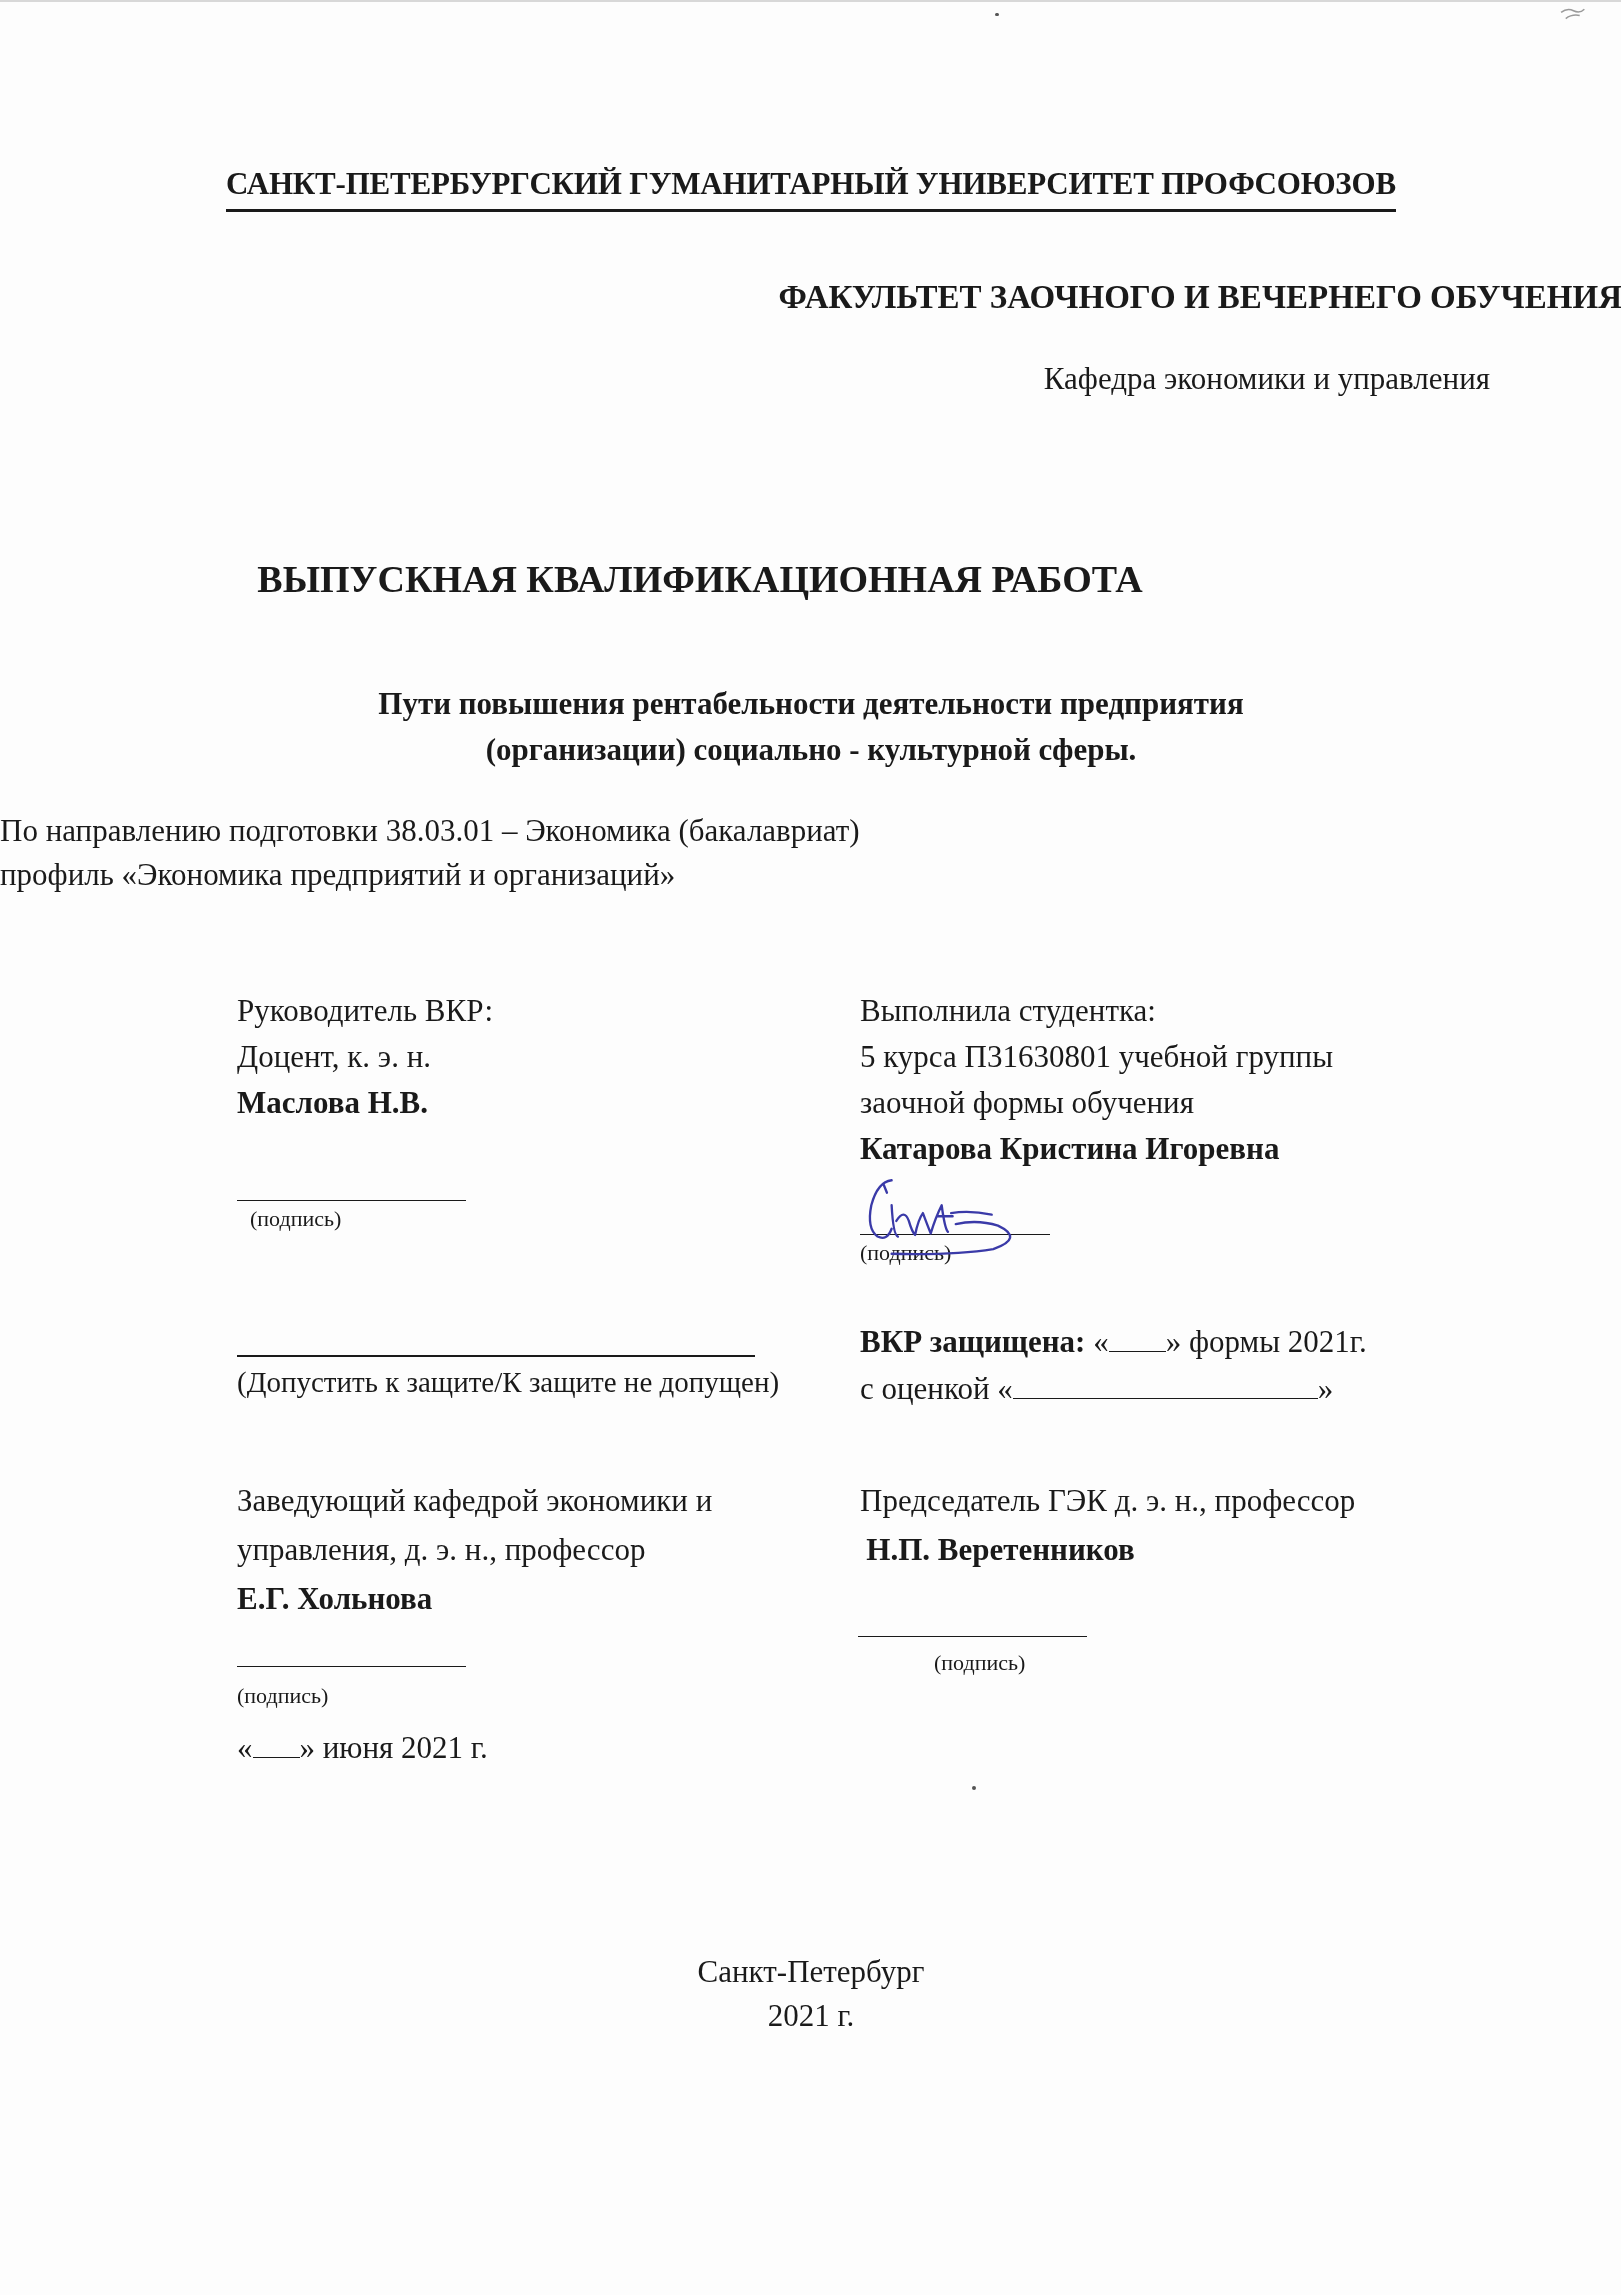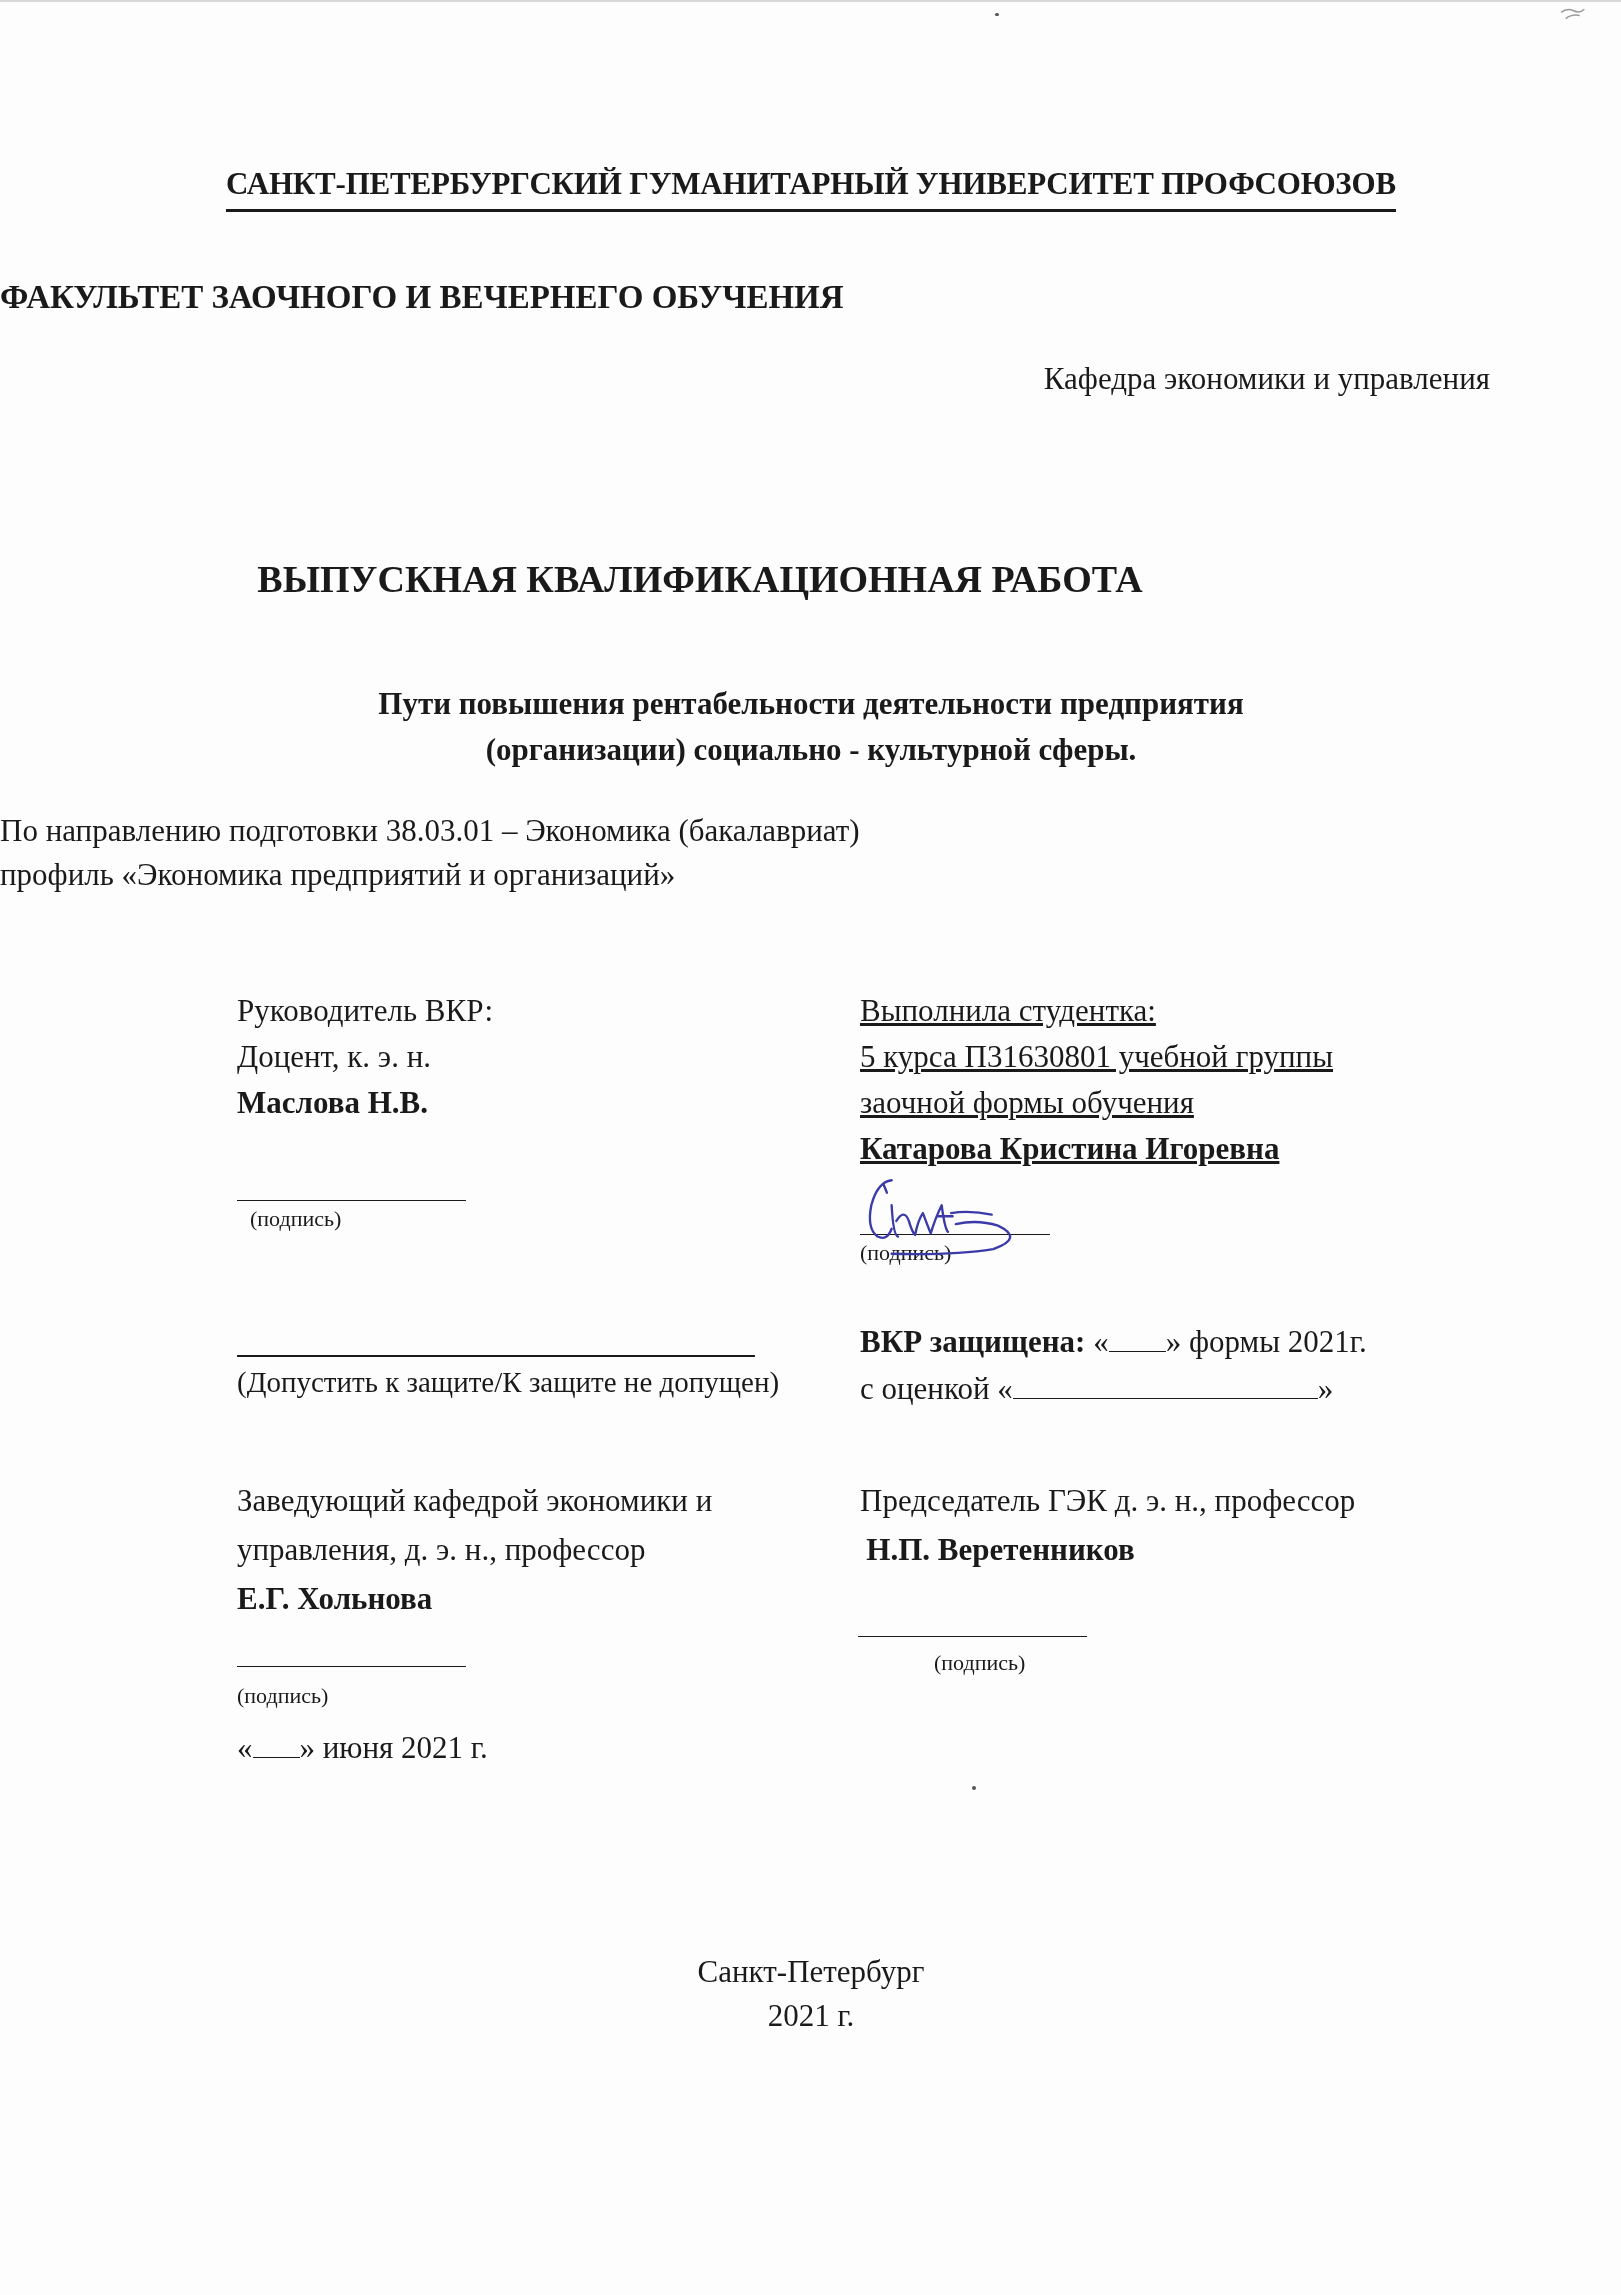--- a/index.html
+++ b/index.html
@@ -15,21 +15,21 @@
     .scan-edge-top { left: 0; top: 0; width: 1622px; height: 2.4px; background: #d8d8d8; }
     .scan-dot { width: 3.9px; height: 3.9px; background: #555; border-radius: 50%; }
     .corner-mark { left: 1558px; top: 6.3px; width: 31px; height: 17.3px; }
 
     .university {
       left: 0; width: 1622px; top: 166px; text-align: center;
       font-size: 31px; font-weight: bold; letter-spacing: -0.2px;
     }
     .university span { border-bottom: 3.1px solid #1a1a1a; padding-bottom: 8px; }
     .faculty {
-      left: 0; width: 1622px; top: 279px; text-align: left;
+      left: 0; width: 1622px; top: 279px; text-align: right;
       font-size: 33px; font-weight: bold;
     }
     .department {
       right: 132px; top: 361px; font-size: 31px; text-align: right;
     }
     .work-type {
       left: 0; width: 1400px; top: 557px; text-align: center;
       font-size: 38px; font-weight: bold;
     }
     .thesis-title {
@@ -81,21 +81,21 @@
 </div>
 
 <div class="abs col col-left" style="top:988px;">
   <div>Руководитель ВКР:</div>
   <div>Доцент, к. э. н.</div>
   <div class="bold">Маслова Н.В.</div>
 </div>
 <div class="abs line" style="left:237px; top:1200px; width:229px;"></div>
 <div class="abs small" style="left:250px; top:1206px;">(подпись)</div>
 
-<div class="abs col col-right" style="top:988px;text-decoration:underline;">
+<div class="abs col col-right" style="top:988px;">
   <div>Выполнила студентка:</div>
   <div>5 курса П31630801 учебной группы</div>
   <div>заочной формы обучения</div>
   <div class="bold">Катарова Кристина Игоревна</div>
 </div>
 <div class="abs line" style="left:860px; top:1234px; width:190px;"></div>
 <div class="abs small" style="left:860px; top:1240px;">(подпись)</div>
 <svg class="abs signature" viewBox="0 0 260 110">
   <path d="M40 8 Q22 10 14 40 Q8 70 22 80 Q34 86 40 70 M34 24 L30 14 M40 40 Q42 78 48 80 M46 60 Q56 44 62 60 Q66 74 70 78 Q74 58 80 50 Q86 66 90 76 Q96 56 104 40 Q108 70 112 74 M98 54 L118 54 M116 50 Q140 46 168 52 M122 64 Q150 58 176 66 Q210 82 170 96 Q120 104 40 102" stroke="#3a3aa8" stroke-width="3" fill="none" stroke-linecap="round" stroke-linejoin="round"></path>
 </svg>

